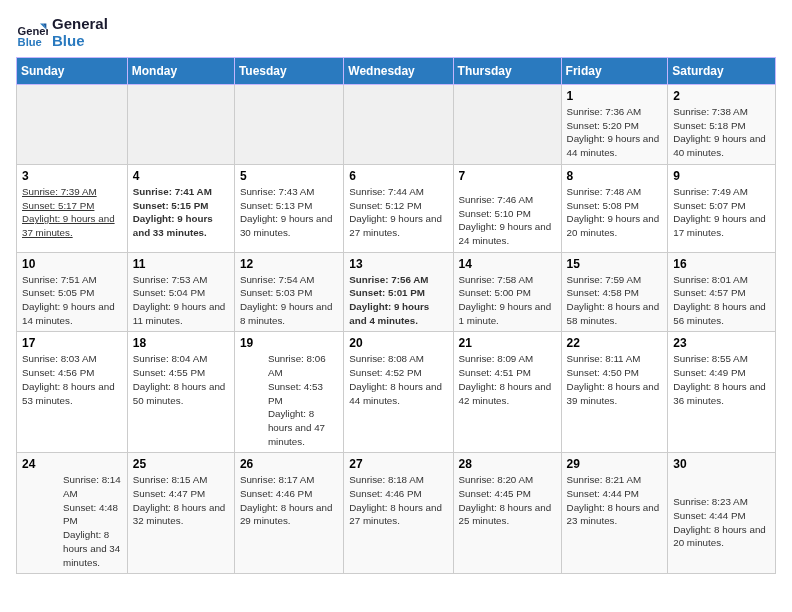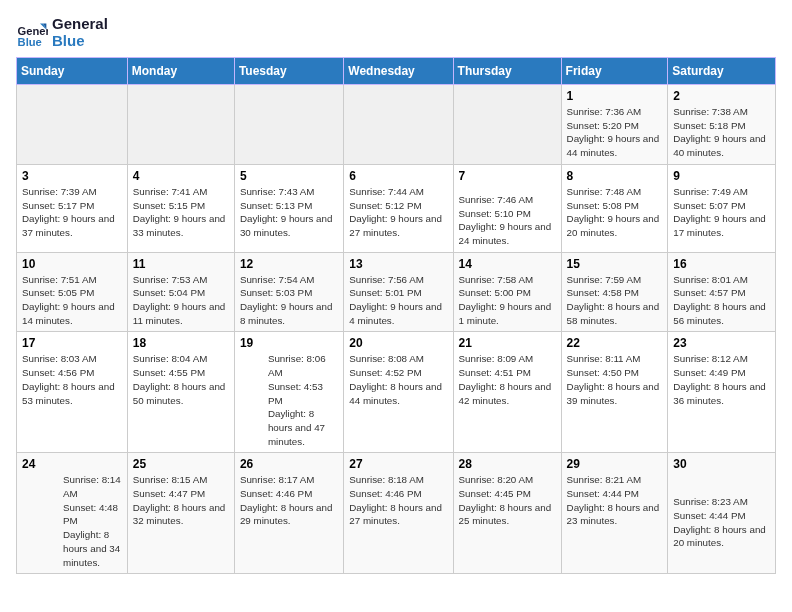--- a/index.html
+++ b/index.html
@@ -126,27 +126,27 @@
         <td>
           <div class="day-num">2</div>
           <div class="day-info" style="white-space: pre-line;">Sunrise: 7:38 AM
 Sunset: 5:18 PM
 Daylight: 9 hours and 40 minutes.</div>
         </td>
       </tr>
       <tr>
         <td>
           <div class="day-num">3</div>
-          <div class="day-info" style="white-space: pre-line;">Sunrise: 7:39 AM
+          <div class="day-info" style="white-space: pre-line; text-decoration: underline;">Sunrise: 7:39 AM
 Sunset: 5:17 PM
 Daylight: 9 hours and 37 minutes.</div>
         </td>
         <td>
           <div class="day-num">4</div>
-          <div class="day-info" style="white-space: pre-line;">Sunrise: 7:41 AM
+          <div class="day-info" style="white-space: pre-line; font-weight: bold;">Sunrise: 7:41 AM
 Sunset: 5:15 PM
 Daylight: 9 hours and 33 minutes.</div>
         </td>
         <td>
           <div class="day-num">5</div>
           <div class="day-info" style="white-space: pre-line;">Sunrise: 7:43 AM
 Sunset: 5:13 PM
 Daylight: 9 hours and 30 minutes.</div>
         </td>
         <td>
@@ -188,21 +188,21 @@
 Daylight: 9 hours and 11 minutes.</div>
         </td>
         <td>
           <div class="day-num">12</div>
           <div class="day-info" style="white-space: pre-line;">Sunrise: 7:54 AM
 Sunset: 5:03 PM
 Daylight: 9 hours and 8 minutes.</div>
         </td>
         <td>
           <div class="day-num">13</div>
-          <div class="day-info" style="white-space: pre-line;">Sunrise: 7:56 AM
+          <div class="day-info" style="white-space: pre-line; font-weight: bold;">Sunrise: 7:56 AM
 Sunset: 5:01 PM
 Daylight: 9 hours and 4 minutes.</div>
         </td>
         <td>
           <div class="day-num">14</div>
           <div class="day-info" style="white-space: pre-line;">Sunrise: 7:58 AM
 Sunset: 5:00 PM
 Daylight: 9 hours and 1 minute.</div>
         </td>
         <td>
@@ -250,21 +250,21 @@
 Daylight: 8 hours and 42 minutes.</div>
         </td>
         <td>
           <div class="day-num">22</div>
           <div class="day-info" style="white-space: pre-line;">Sunrise: 8:11 AM
 Sunset: 4:50 PM
 Daylight: 8 hours and 39 minutes.</div>
         </td>
         <td>
           <div class="day-num">23</div>
-          <div class="day-info" style="white-space: pre-line;">Sunrise: 8:12 AM
+          <div class="day-info" style="white-space: pre-line;">Sunrise: 8:55 AM
 Sunset: 4:49 PM
 Daylight: 8 hours and 36 minutes.</div>
         </td>
       </tr>
       <tr>
         <td>
           <div class="day-num">24</div>
           <div class="day-info" style="white-space: pre-line; margin-left: 41px;">Sunrise: 8:14 AM
 Sunset: 4:48 PM
 Daylight: 8 hours and 34 minutes.</div>

